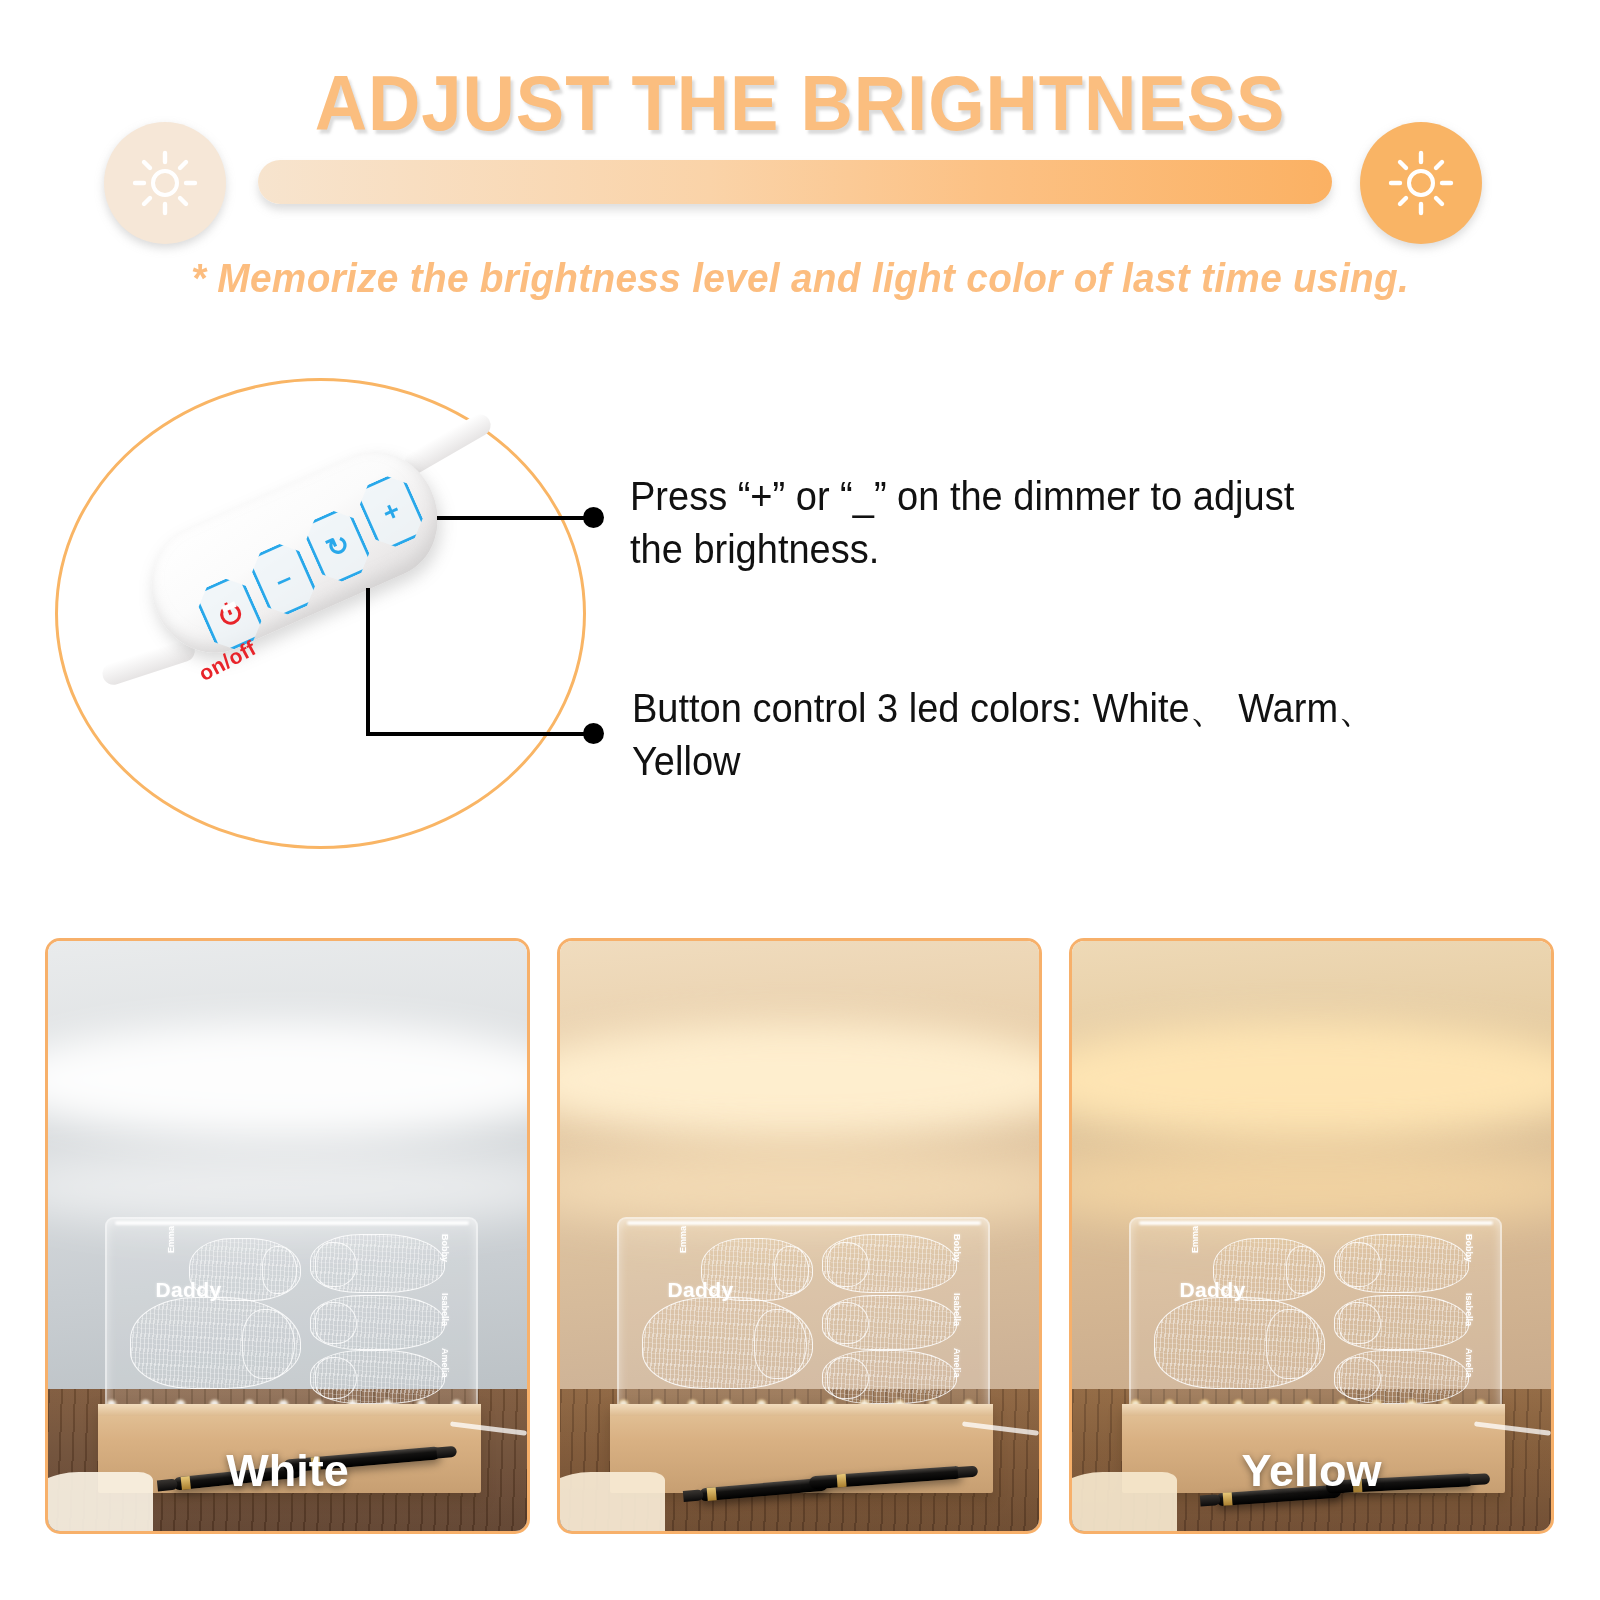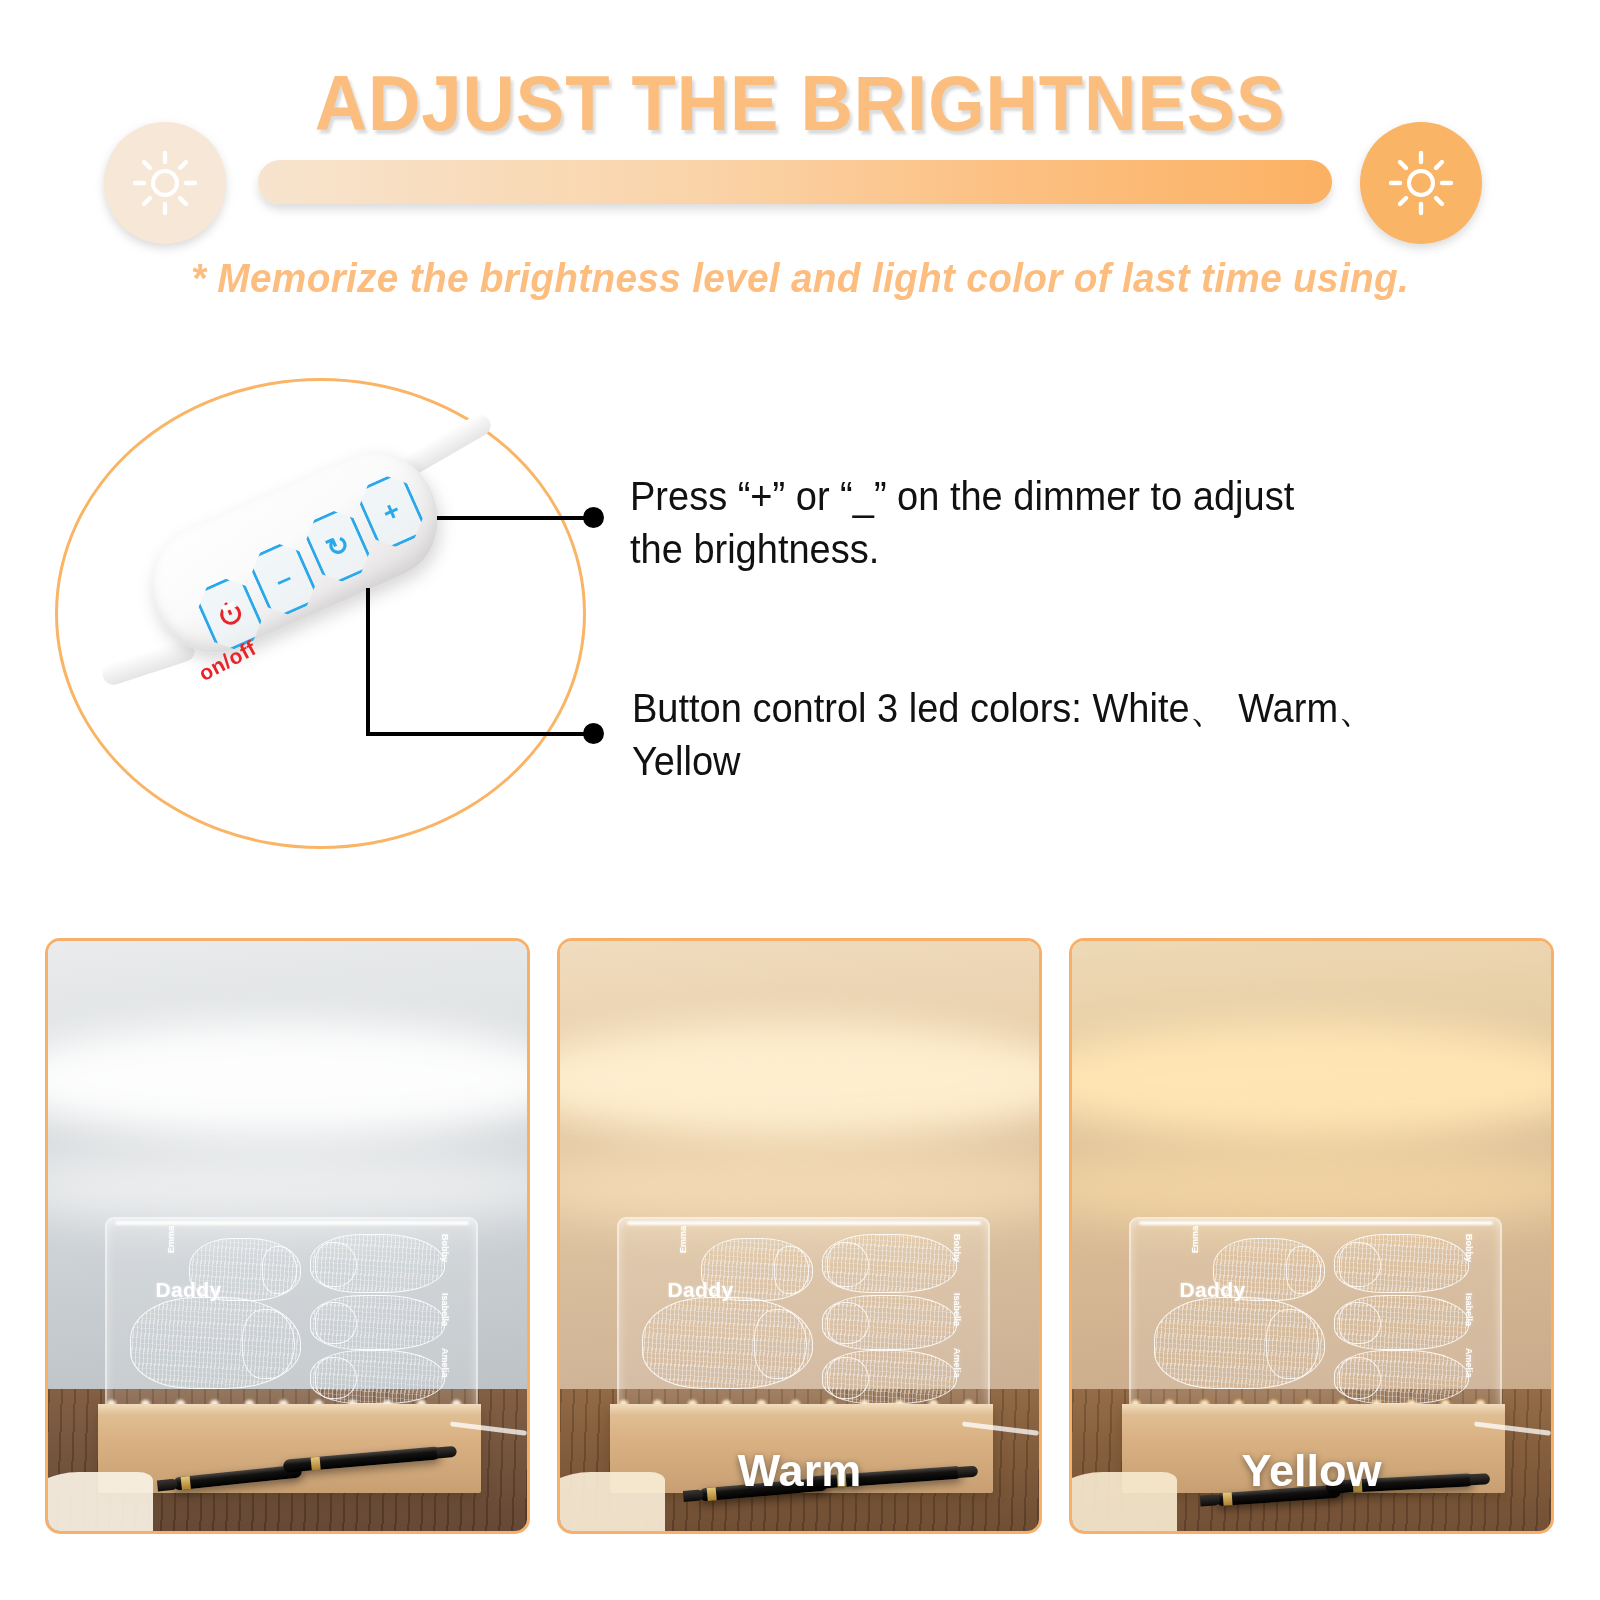--- a/index.html
+++ b/index.html
@@ -337,20 +337,21 @@
         <div class="pen" style="left:26%;bottom:8%;width:27%;transform:rotate(-6deg);">
           <span class="band" style="left:6%;"></span>
             <span class="nib" style="left:-16px;"></span>
         </div>
         <div class="pen" style="left:49%;bottom:11%;width:33%;transform:rotate(-5deg);">
           <span class="band" style="left:18%;"></span>
             <span class="nib" style="right:-16px;"></span>
         </div>
         <div class="paper"></div>
       </div>
+      <div class="label">White</div>
     </div>
 
     <div class="card c2">
       <div class="scene">
         <div class="wall" style="background:linear-gradient(175deg,#f0dcbe 0%,#e7cda8 34%,#d8bd9c 70%,#cbb095 100%);">
           <div class="wall-sheen" style="background:rgba(255,239,208,.95);"></div>
           <div class="wall-sheen2" style="background:rgba(255,232,192,.6);"></div>
         </div>
         <div class="desk" style="background:linear-gradient(180deg,#8b6340 0%,#7a5435 45%,#67462d 100%);">
           <div class="desk-grain" style="background:repeating-linear-gradient(92deg,rgba(0,0,0,.12) 0 2px,rgba(255,220,170,.06) 2px 13px);"></div>
@@ -405,21 +406,20 @@
         <div class="pen" style="left:29%;bottom:6%;width:27%;transform:rotate(-5deg);">
           <span class="band" style="left:6%;"></span>
             <span class="nib" style="left:-16px;"></span>
         </div>
         <div class="pen" style="left:52%;bottom:8%;width:32%;transform:rotate(-4deg);">
           <span class="band" style="left:18%;"></span>
             <span class="nib" style="right:-16px;"></span>
         </div>
         <div class="paper" style="background:rgba(248,236,214,.92);"></div>
       </div>
-      <div class="label">Warm</div>
     </div>
 
     <div class="card c3">
       <div class="scene">
         <div class="wall" style="background:linear-gradient(175deg,#eed9b6 0%,#e4ca9f 32%,#d6b894 68%,#c9ab8c 100%);">
           <div class="wall-sheen" style="background:rgba(255,230,180,.95);"></div>
           <div class="wall-sheen2" style="background:rgba(255,224,168,.6);"></div>
         </div>
         <div class="desk" style="background:linear-gradient(180deg,#8e6642 0%,#7d5737 45%,#6a4830 100%);">
           <div class="desk-grain" style="background:repeating-linear-gradient(92deg,rgba(0,0,0,.12) 0 2px,rgba(255,214,150,.06) 2px 13px);"></div>

